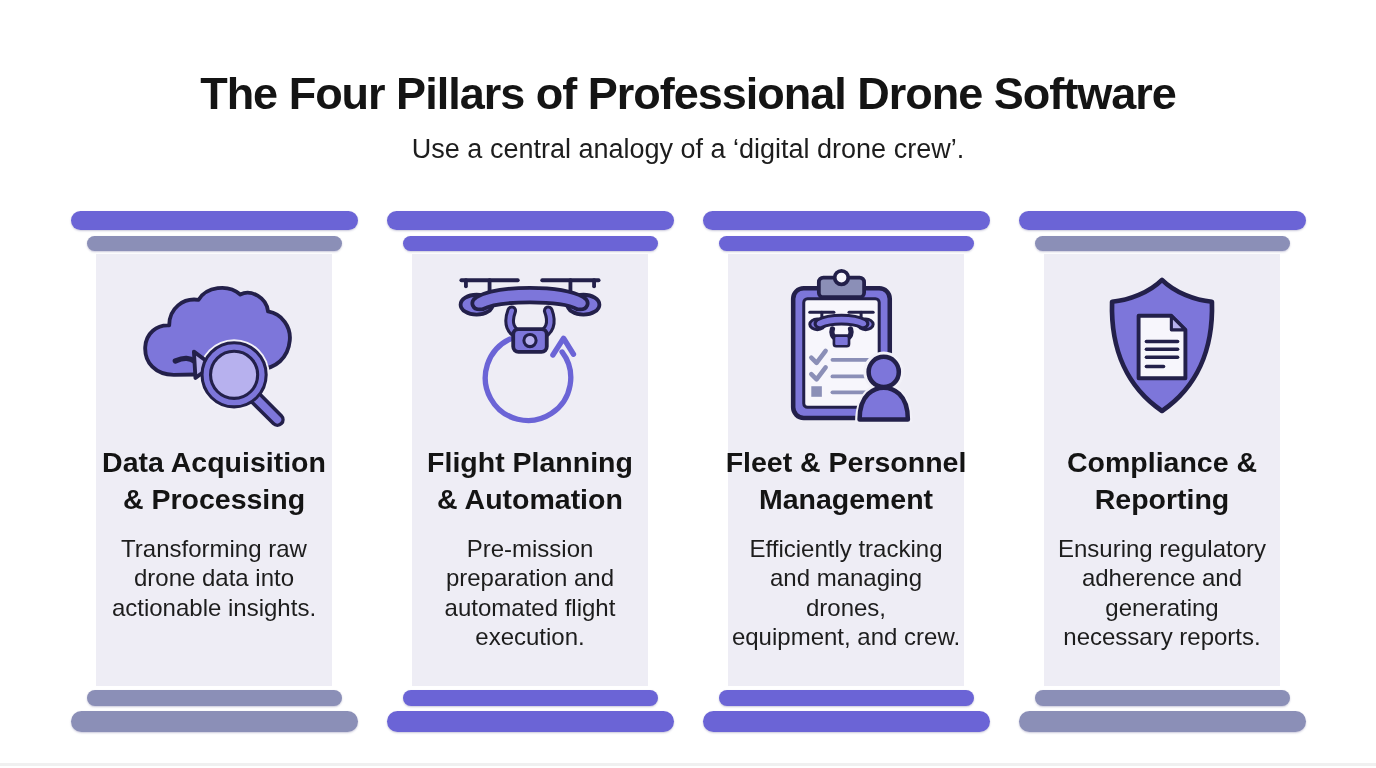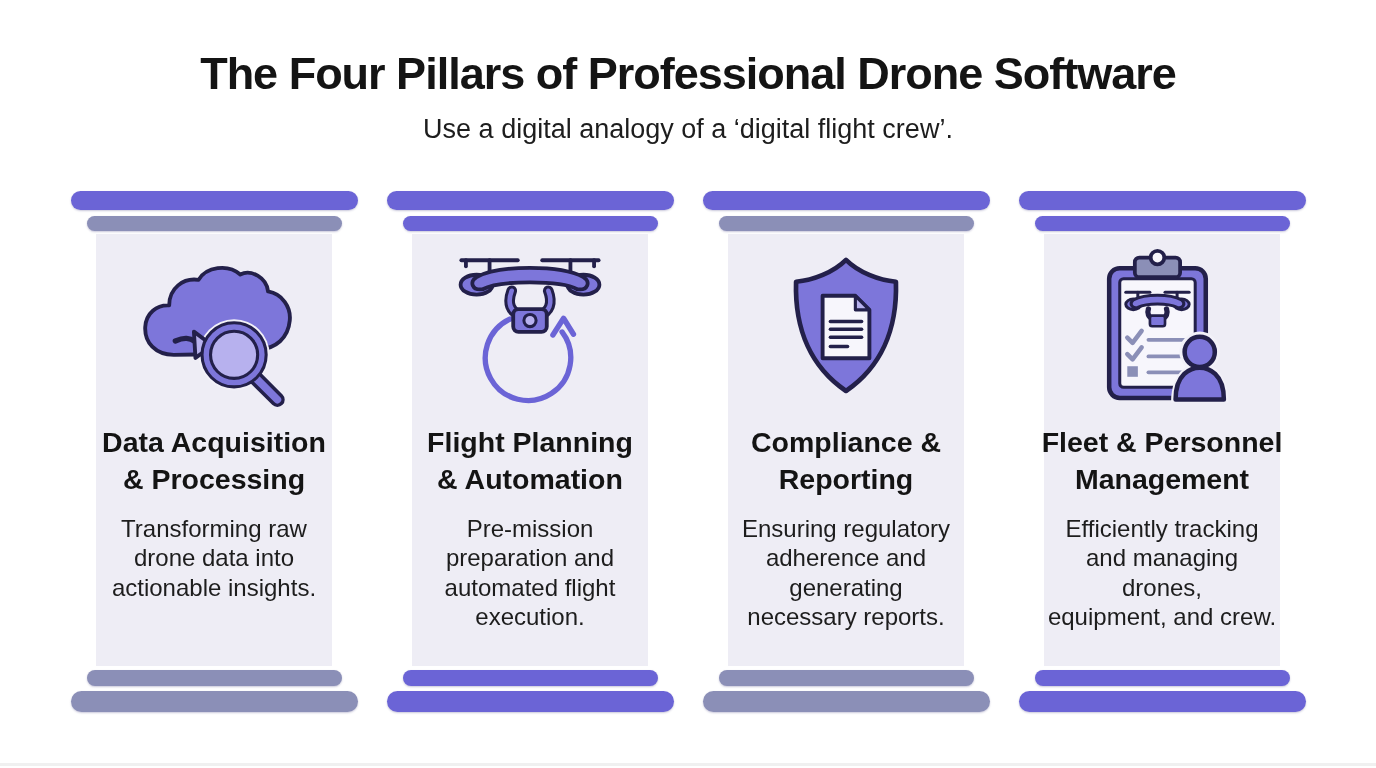--- a/index.html
+++ b/index.html
@@ -12,21 +12,21 @@
     position: relative;
     width: 1376px;
     height: 768px;
     overflow: hidden;
     background: #ffffff;
   }
   
   .hdr { text-align: center; }
   .title {
     margin: 0;
-    padding-top: 48px;
+    padding-top: 68px;
     font-size: 45px;
     line-height: 1.15;
     font-weight: bold;
     letter-spacing: -1px;
     color: var(--title-text, #141414);
   }
   .subtitle {
     margin: 14px 0 0 0;
     font-size: 27px;
     color: var(--body-text, #1d1d1d);
@@ -111,21 +111,21 @@
     opacity: 0.8;
   }
 </style>
 </head>
 <body>
 
 <div class="page">
 
   <header class="hdr">
     <h1 class="title">The Four Pillars of Professional Drone Software</h1>
-    <p class="subtitle">Use a digital analogy of a ‘digital flight crew’.</p>
+    <p class="subtitle">Use a central analogy of a ‘digital drone crew’.</p>
   </header>
 
   <main class="pillars">
 
     <section class="pillar cap-gray">
       <div class="bar bar-top-main"></div>
       <div class="bar bar-top-second"></div>
       <div class="pillar-body">
         <div class="icon-wrap">
           <svg viewBox="0 0 220 212" width="170" height="164" aria-hidden="true">
@@ -183,48 +183,20 @@
 &amp; Automation</h2>
         <p class="pillar-desc">Pre-mission
 preparation and
 automated flight
 execution.</p>
       </div>
       <div class="bar bar-bot-narrow"></div>
       <div class="bar bar-bot-wide"></div>
     </section>
 
-    <section class="pillar cap-gray">
-      <div class="bar bar-top-main"></div>
-      <div class="bar bar-top-second"></div>
-      <div class="pillar-body">
-        <div class="icon-wrap">
-          <svg viewBox="0 0 220 200" width="172" height="156" aria-hidden="true">
-            <path class="fp sd" stroke-width="6" stroke-linejoin="round" d="M 110 14 C 126 30 152 40 174 42 C 176 104 154 152 110 182 C 66 152 44 104 46 42 C 68 40 94 30 110 14 Z"></path>
-            <path class="fw sd" stroke-width="5" stroke-linejoin="round" d="M 80 60 L 122 60 L 140 78 L 140 140 L 80 140 Z"></path>
-            <path class="fl sd" stroke-width="4" stroke-linejoin="round" d="M 122 60 L 122 78 L 140 78 Z"></path>
-            <g class="fn sd" stroke-width="4.5" stroke-linecap="round">
-              <path d="M 90 93 H 130"></path>
-                <path d="M 90 103 H 130"></path>
-                <path d="M 90 113 H 130"></path>
-                <path d="M 90 125 H 112"></path>
-            </g>
-          </svg>
-        </div>
-        <h2 class="pillar-title">Compliance &amp;
-Reporting</h2>
-        <p class="pillar-desc">Ensuring regulatory
-adherence and
-generating
-necessary reports.</p>
-      </div>
-      <div class="bar bar-bot-narrow"></div>
-      <div class="bar bar-bot-wide"></div>
-    </section>
-
     <section class="pillar cap-purple">
       <div class="bar bar-top-main"></div>
       <div class="bar bar-top-second"></div>
       <div class="pillar-body">
         <div class="icon-wrap">
           <svg viewBox="0 0 220 220" width="166" height="166" aria-hidden="true">
             <rect class="fp sd" stroke-width="6" x="40" y="32" width="128" height="172" rx="14"></rect>
             <rect class="fw sd" stroke-width="4" x="54" y="46" width="100" height="144" rx="5"></rect>
             <rect class="fg sd" stroke-width="5" x="74" y="18" width="60" height="26" rx="6"></rect>
             <circle class="fw sd" stroke-width="5" cx="104" cy="18" r="9"></circle>
@@ -262,16 +234,44 @@
 Management</h2>
         <p class="pillar-desc">Efficiently tracking
 and managing
 drones,
 equipment, and crew.</p>
       </div>
       <div class="bar bar-bot-narrow"></div>
       <div class="bar bar-bot-wide"></div>
     </section>
 
+    <section class="pillar cap-gray">
+      <div class="bar bar-top-main"></div>
+      <div class="bar bar-top-second"></div>
+      <div class="pillar-body">
+        <div class="icon-wrap">
+          <svg viewBox="0 0 220 200" width="172" height="156" aria-hidden="true">
+            <path class="fp sd" stroke-width="6" stroke-linejoin="round" d="M 110 14 C 126 30 152 40 174 42 C 176 104 154 152 110 182 C 66 152 44 104 46 42 C 68 40 94 30 110 14 Z"></path>
+            <path class="fw sd" stroke-width="5" stroke-linejoin="round" d="M 80 60 L 122 60 L 140 78 L 140 140 L 80 140 Z"></path>
+            <path class="fl sd" stroke-width="4" stroke-linejoin="round" d="M 122 60 L 122 78 L 140 78 Z"></path>
+            <g class="fn sd" stroke-width="4.5" stroke-linecap="round">
+              <path d="M 90 93 H 130"></path>
+                <path d="M 90 103 H 130"></path>
+                <path d="M 90 113 H 130"></path>
+                <path d="M 90 125 H 112"></path>
+            </g>
+          </svg>
+        </div>
+        <h2 class="pillar-title">Compliance &amp;
+Reporting</h2>
+        <p class="pillar-desc">Ensuring regulatory
+adherence and
+generating
+necessary reports.</p>
+      </div>
+      <div class="bar bar-bot-narrow"></div>
+      <div class="bar bar-bot-wide"></div>
+    </section>
+
   </main>
 
   <div class="bottom-artifact"></div>
 </div>
 
 </body></html>

